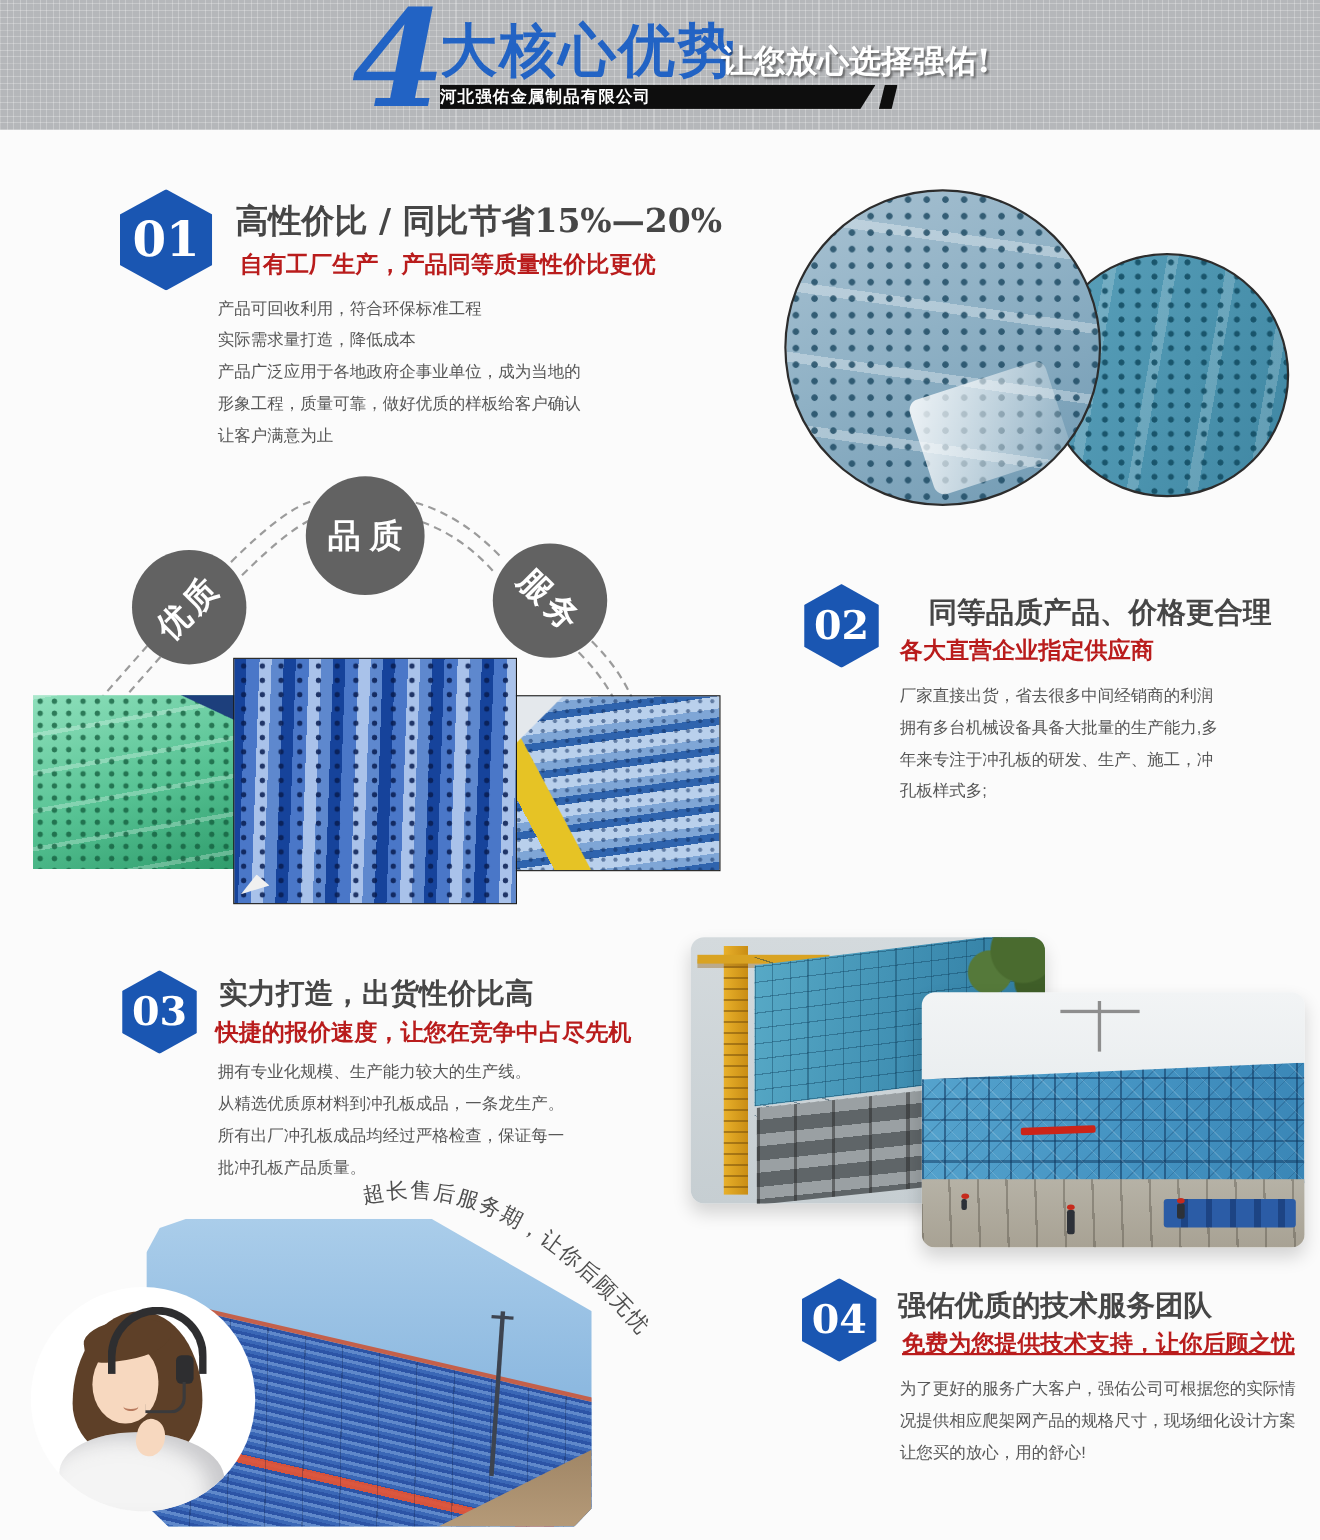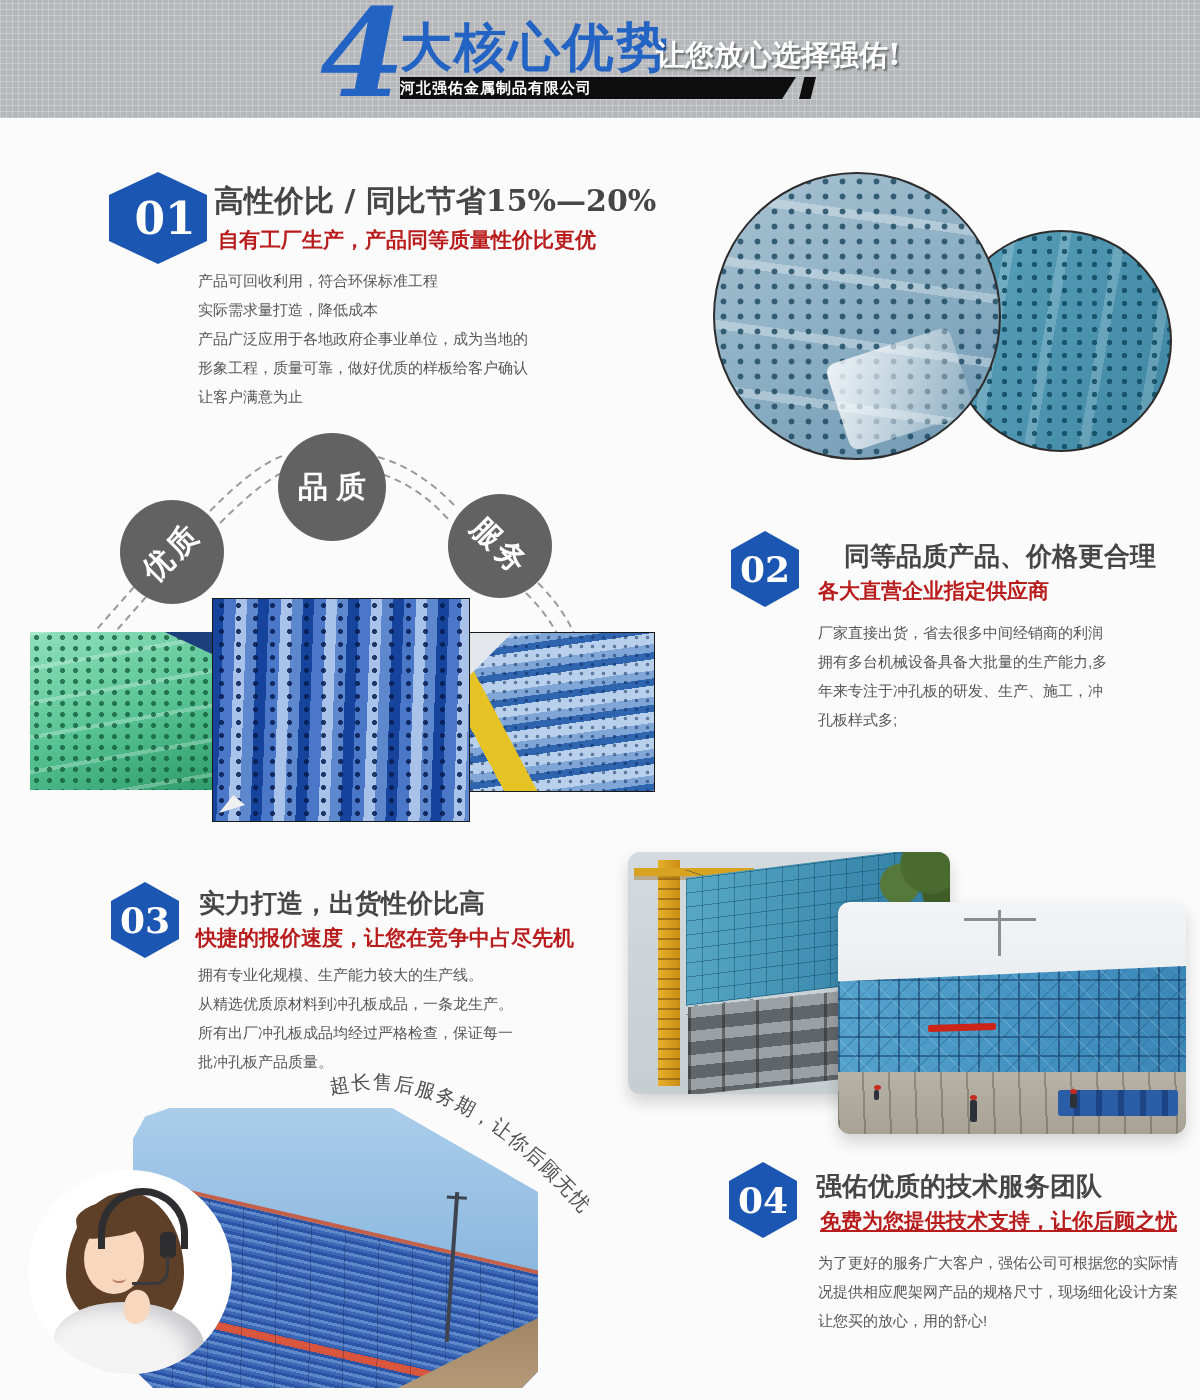--- a/index.html
+++ b/index.html
@@ -22,21 +22,21 @@
   .company-ribbon{position:absolute;left:400px;top:77px;width:396px;height:22px;background:#0e0e0e;
     clip-path:polygon(0 0,100% 0,96.5% 100%,0 100%);display:flex;align-items:center;justify-content:flex-start;
     color:#fff;font-size:15px;font-weight:bold;letter-spacing:1px;}
   .ribbon-accent{position:absolute;left:799px;top:77px;width:17px;height:22px;background:#0e0e0e;
     clip-path:polygon(32% 0,100% 0,68% 100%,0 100%);}
 
   
   .hex{position:absolute;clip-path:polygon(50% 0,100% 25%,100% 75%,50% 100%,0 75%,0 25%);
     background:#1a56b2;color:#fff;display:flex;align-items:center;justify-content:center;
     font-family:"DejaVu Serif",serif;font-weight:bold;}
-  .hex1{left:109px;top:172px;width:84px;height:92px;font-size:44px;padding-left:14px;}
+  .hex1{left:109px;top:172px;width:84px;height:92px;font-size:44px;}
   .hex2{left:731px;top:531px;width:68px;height:76px;font-size:36px;}
   .hex3{left:111px;top:882px;width:68px;height:76px;font-size:36px;}
   .hex4{left:729px;top:1162px;width:68px;height:76px;font-size:36px;}
 
   .adv-title{position:absolute;font-family:"DejaVu Serif",serif;font-weight:bold;color:#464646;white-space:nowrap;}
   .adv-sub{position:absolute;font-family:"DejaVu Serif",serif;font-weight:bold;color:#b91c1c;white-space:nowrap;font-size:21px;}
   .adv-body{position:absolute;font-size:15px;color:#575757;line-height:29px;white-space:nowrap;}
   .t1{left:214px;top:181px;font-size:30px;}
   .sub1{left:218px;top:226px;}
   .b1{left:198px;top:266px;}

